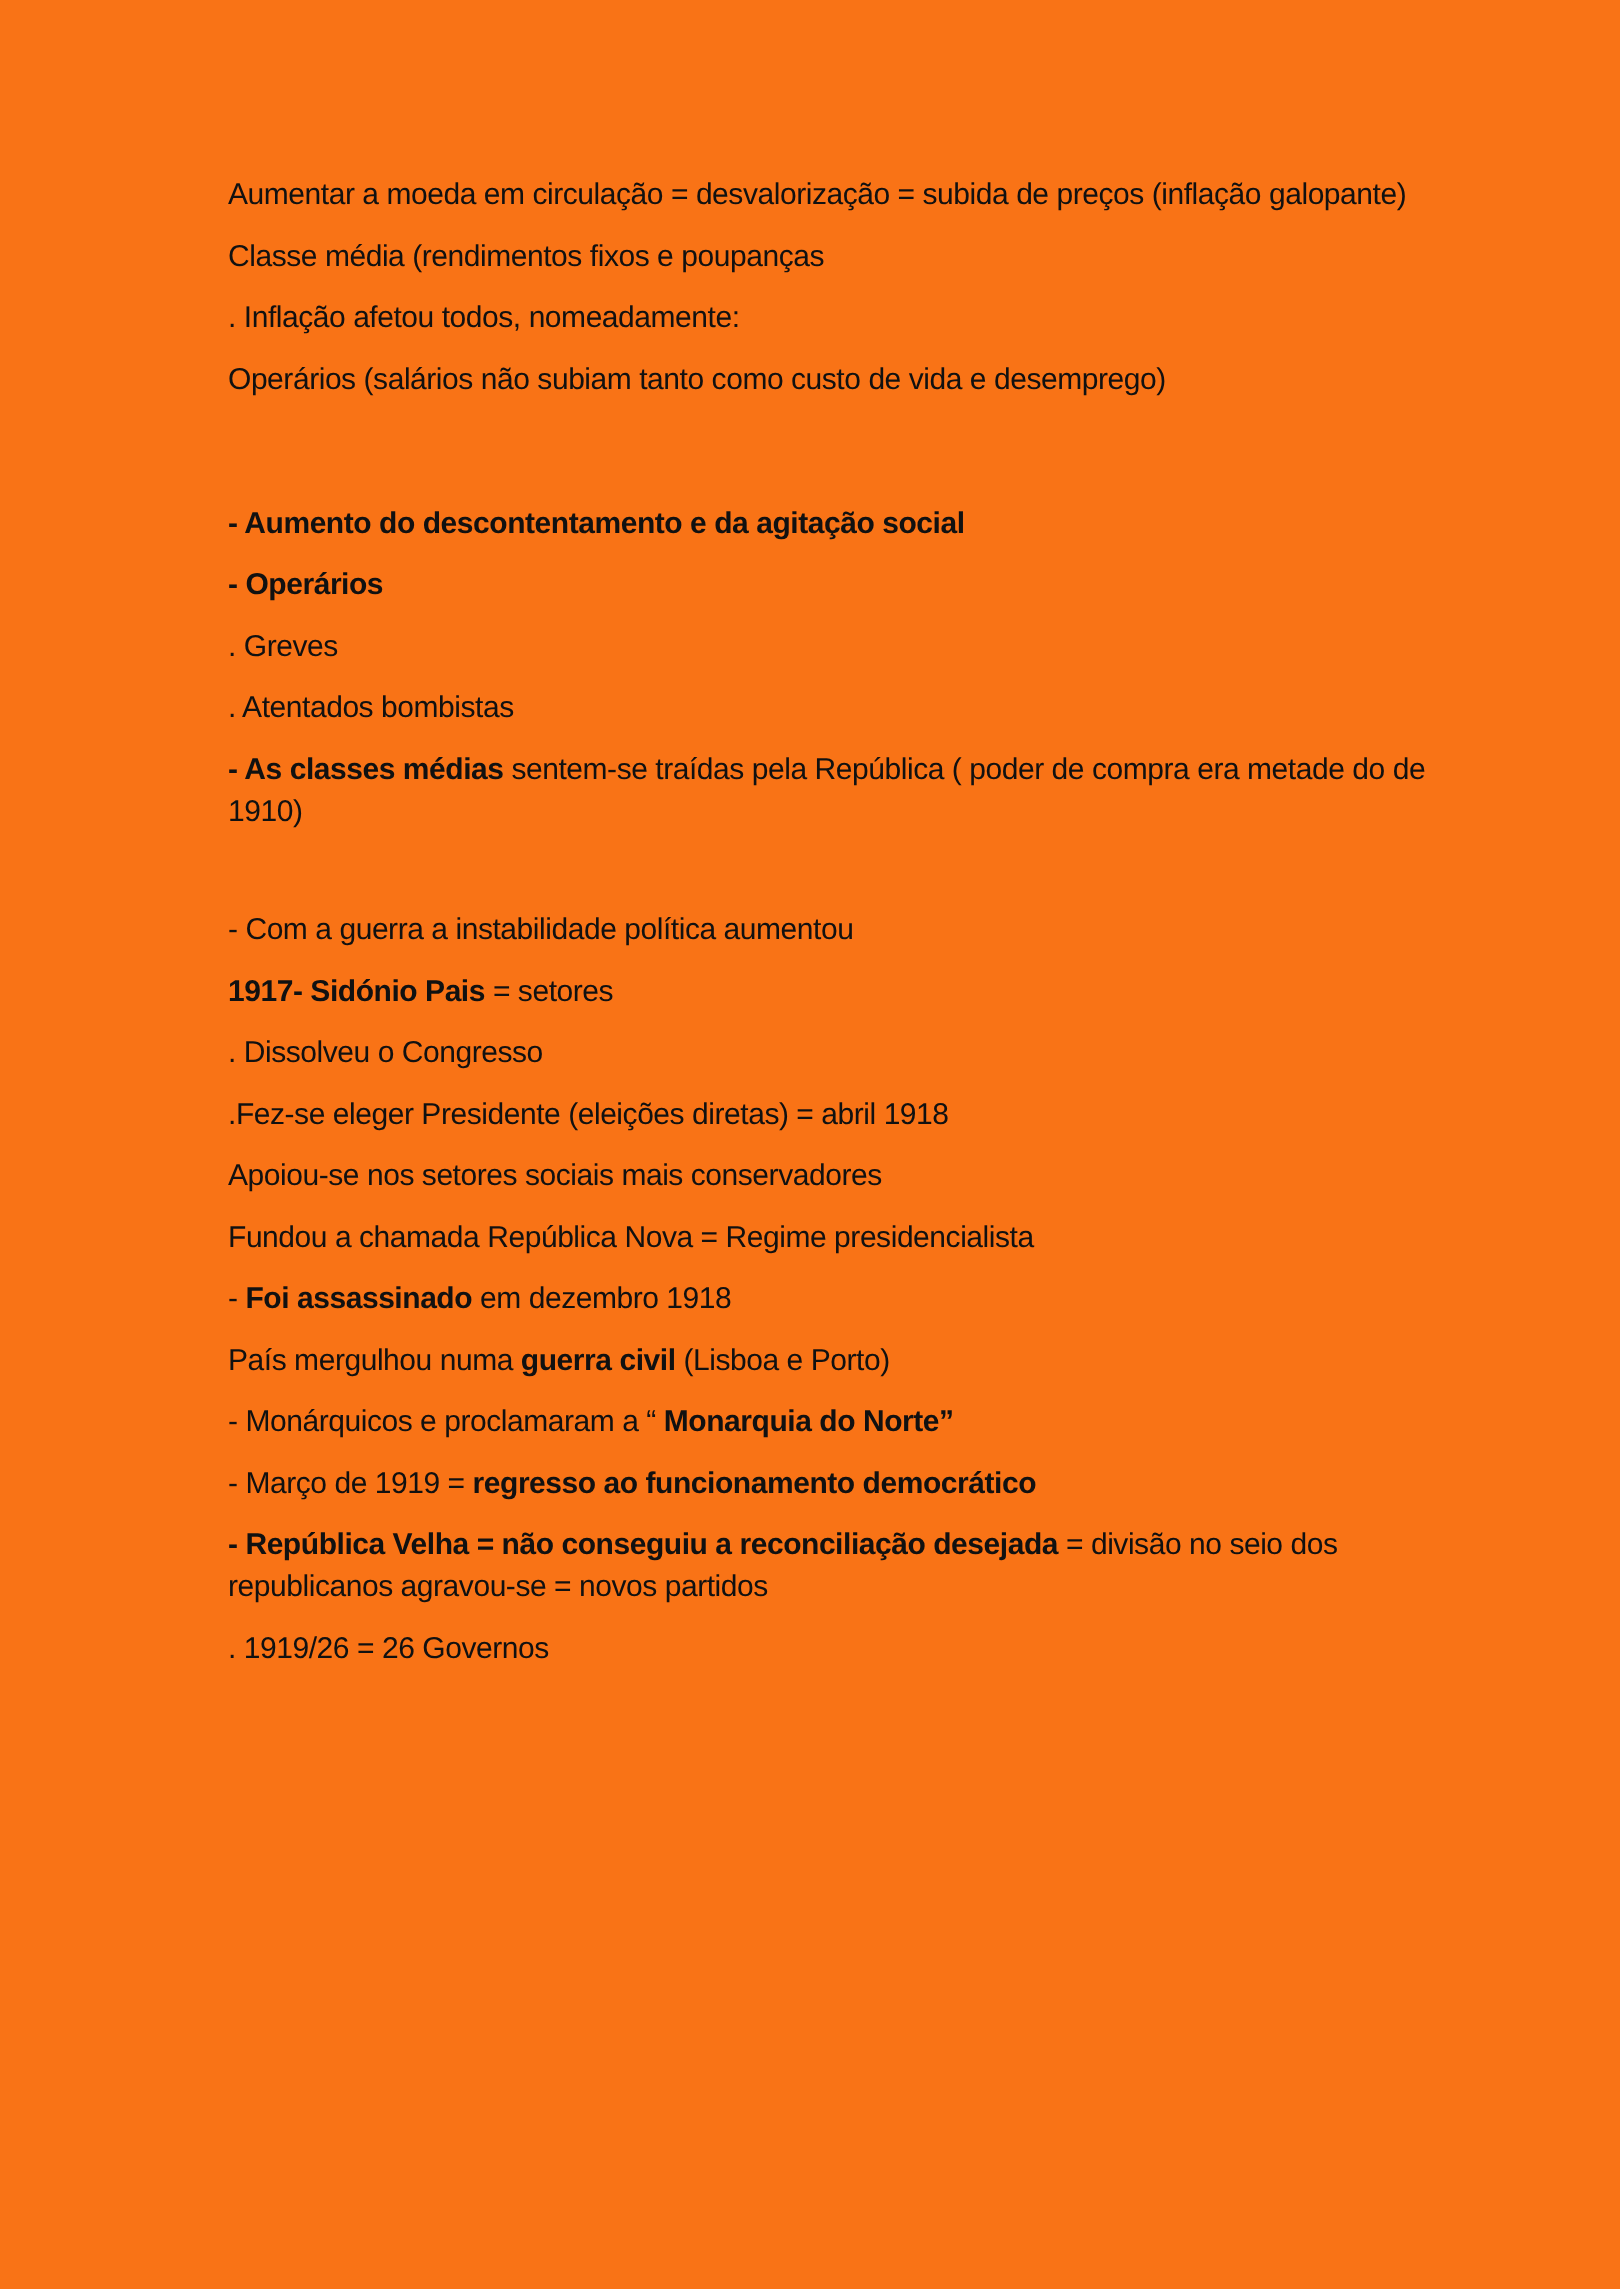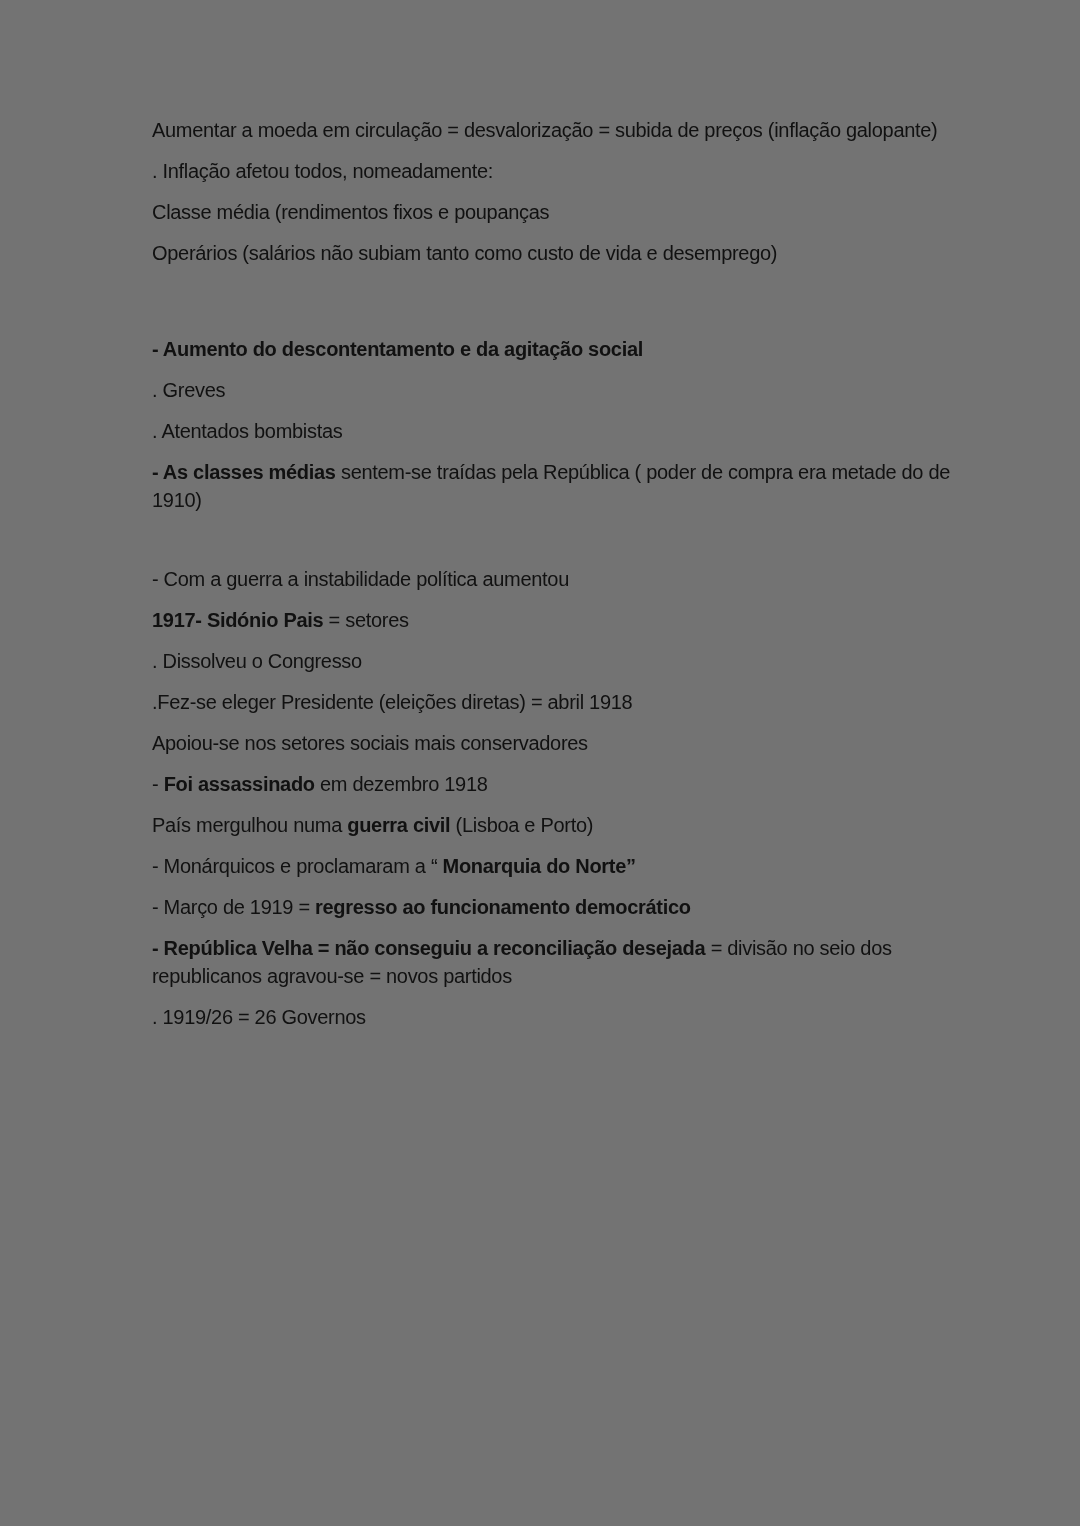--- a/index.html
+++ b/index.html
@@ -4,21 +4,21 @@
 <style>
   html, body {
     margin: 0;
     padding: 0;
     background: #ffffff;
   }
   .page {
     position: relative;
     width: 1080px;
     height: 1526px;
-    background: #737373;
+    background: #f97316;
     overflow: hidden;
     font-family: "Liberation Sans", "DejaVu Sans", sans-serif;
     color: #111111;
   }
   .content {
     position: absolute;
     top: 116px;
     left: 152px;
     width: 800px;
   }
@@ -35,30 +35,31 @@
   .u { text-underline-offset: 3px; }
 </style>
 </head>
 <body>
 
 <div class="page">
   <div class="content">
 
     <p class="para"><span>Aumentar a moeda em circulação = desvalorização = subida de preços (inflação galopante)</span></p>
 
+    <p class="para"><span>Classe média (rendimentos fixos e poupanças</span></p>
+
     <p class="para"><span>. Inflação afetou todos, nomeadamente:</span></p>
-
-    <p class="para"><span>Classe média (rendimentos fixos e poupanças</span></p>
 
     <p class="para"><span>Operários (salários não subiam tanto como custo de vida e desemprego)</span></p>
 
     <div class="spacer-lg"></div>
 
     <p class="para"><span class="b">- Aumento do descontentamento e da agitação social</span></p>
 
+    <p class="para"><span class="b">- Operários</span></p>
 
     <p class="para"><span>. Greves</span></p>
 
     <p class="para"><span>. Atentados bombistas</span></p>
 
     <p class="para"><span class="b">- As classes médias</span><span> sentem-se traídas pela República ( poder de compra era metade do de 1910)</span></p>
 
 
     <div class="spacer-md"></div>
 
@@ -67,20 +68,21 @@
 
     <p class="para"><span class="b">1917- Sidónio Pais</span><span> = setores</span></p>
 
 
     <p class="para"><span>. Dissolveu o Congresso</span></p>
 
     <p class="para"><span>.Fez-se eleger Presidente (eleições diretas) = abril 1918</span></p>
 
     <p class="para"><span class="u">Apoiou-se nos setores sociais mais conservadores</span></p>
 
+    <p class="para"><span>Fundou a chamada </span><span class="u">República Nova = Regime presidencialista</span></p>
 
     <p class="para"><span>- </span><span class="b">Foi assassinado</span><span> em dezembro 1918</span></p>
 
     <p class="para"><span>País mergulhou numa </span><span class="b">guerra civil</span><span> (Lisboa e Porto)</span></p>
 
     <p class="para"><span>- Monárquicos e proclamaram a “ </span><span class="b">Monarquia do Norte”</span></p>
 
     <p class="para"><span>- Março de 1919 = </span><span class="b">regresso ao funcionamento democrático</span></p>
 
     <p class="para"><span class="b">- República Velha = não conseguiu a reconciliação desejada</span><span> = divisão no seio dos republicanos agravou-se = novos partidos</span></p>

